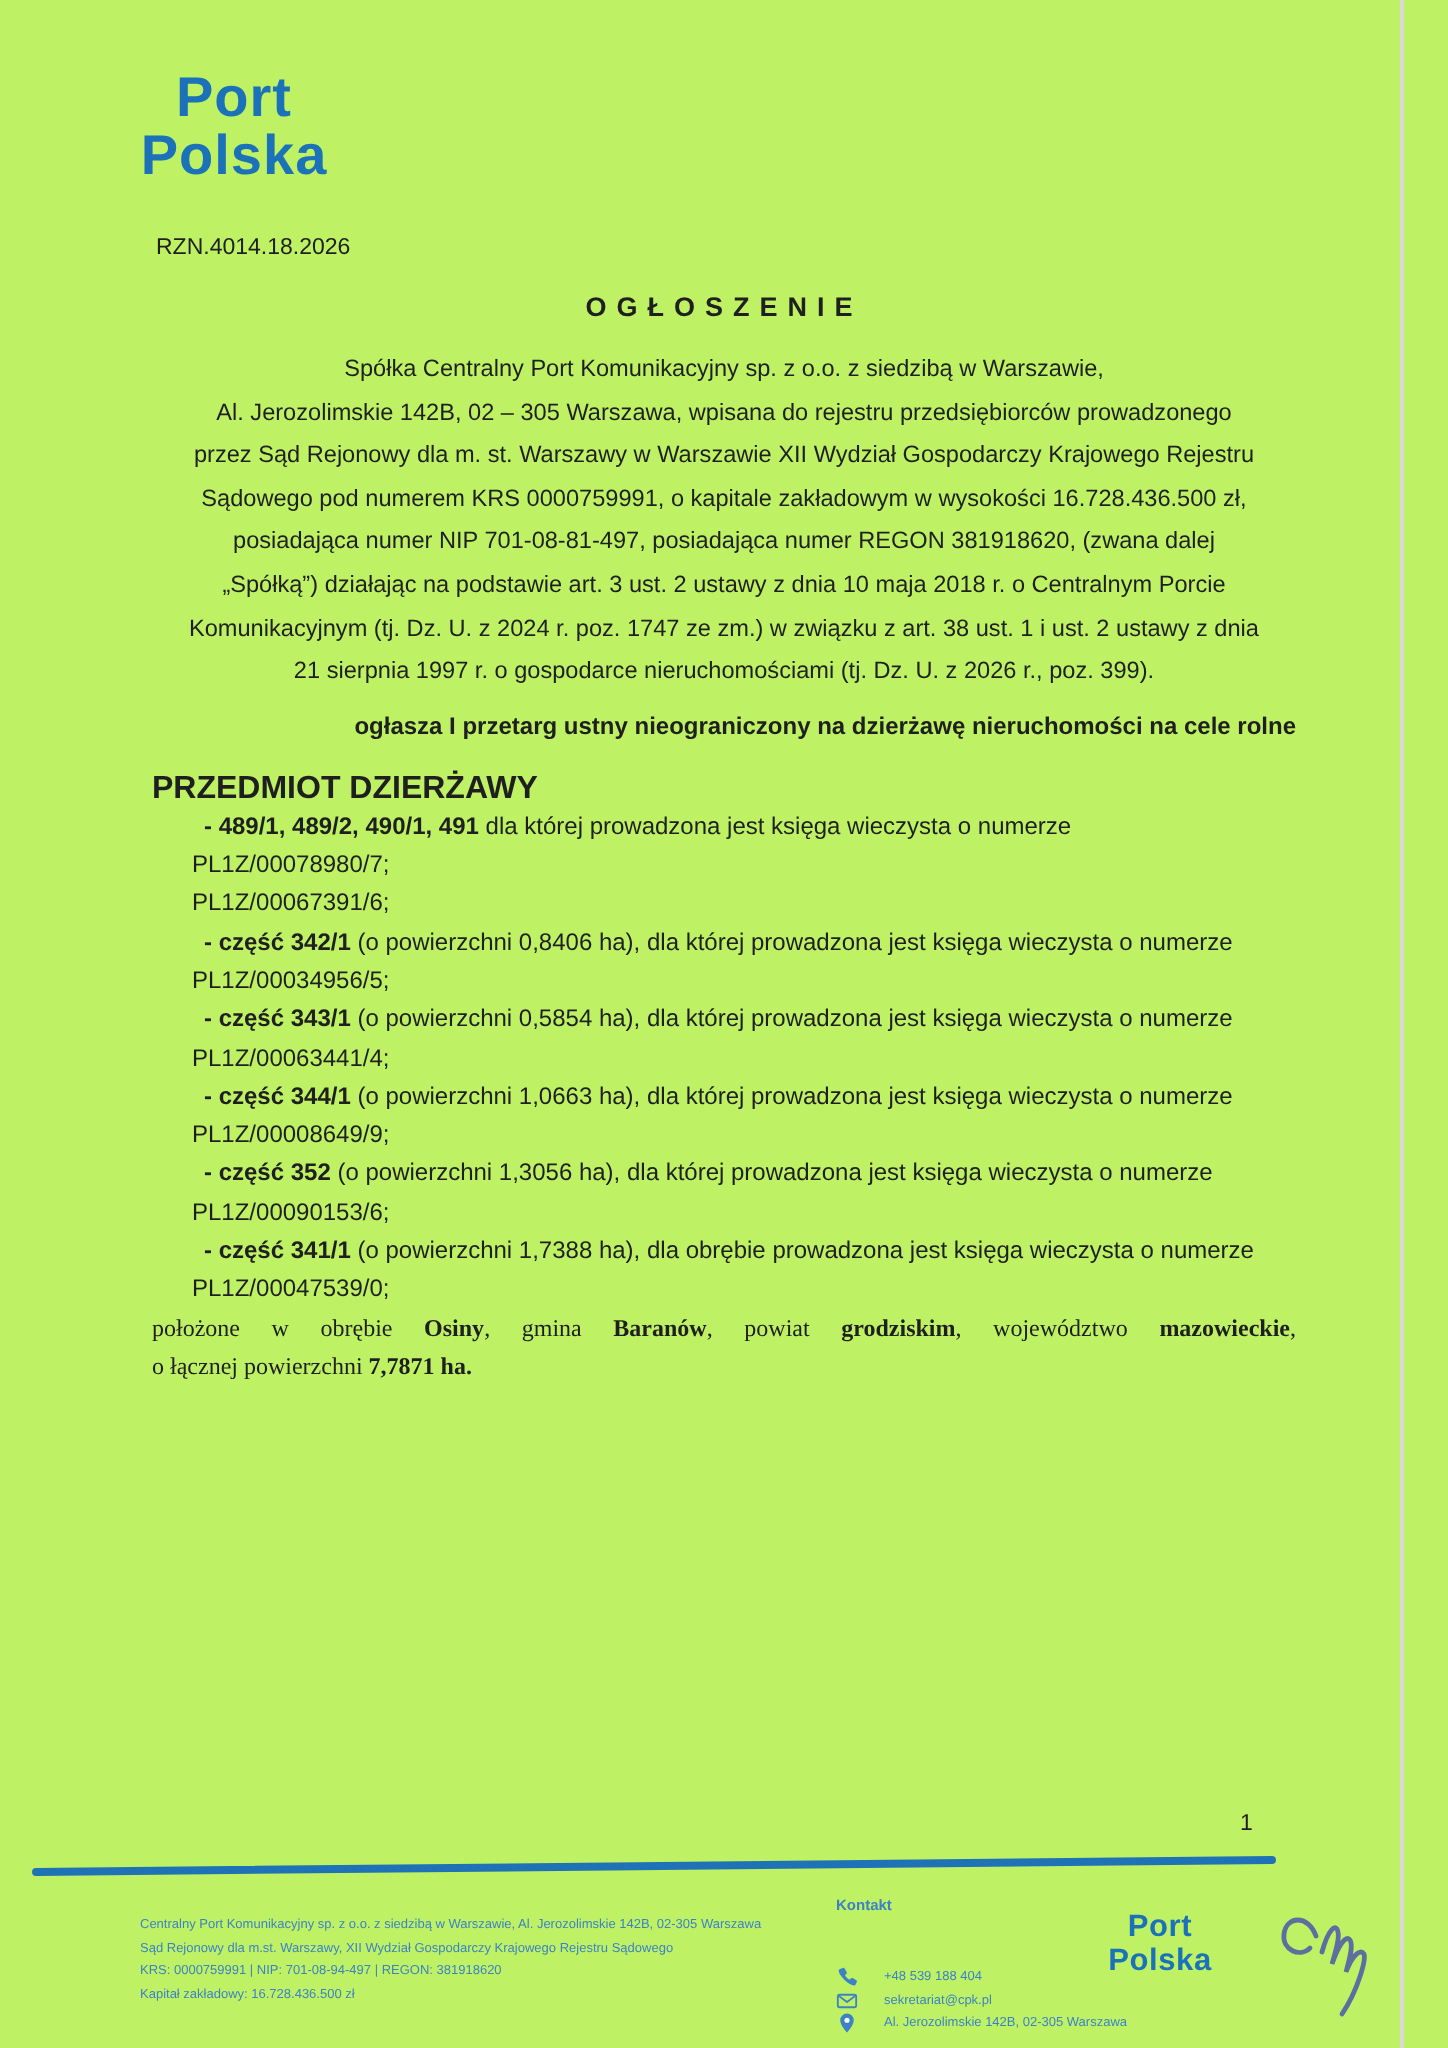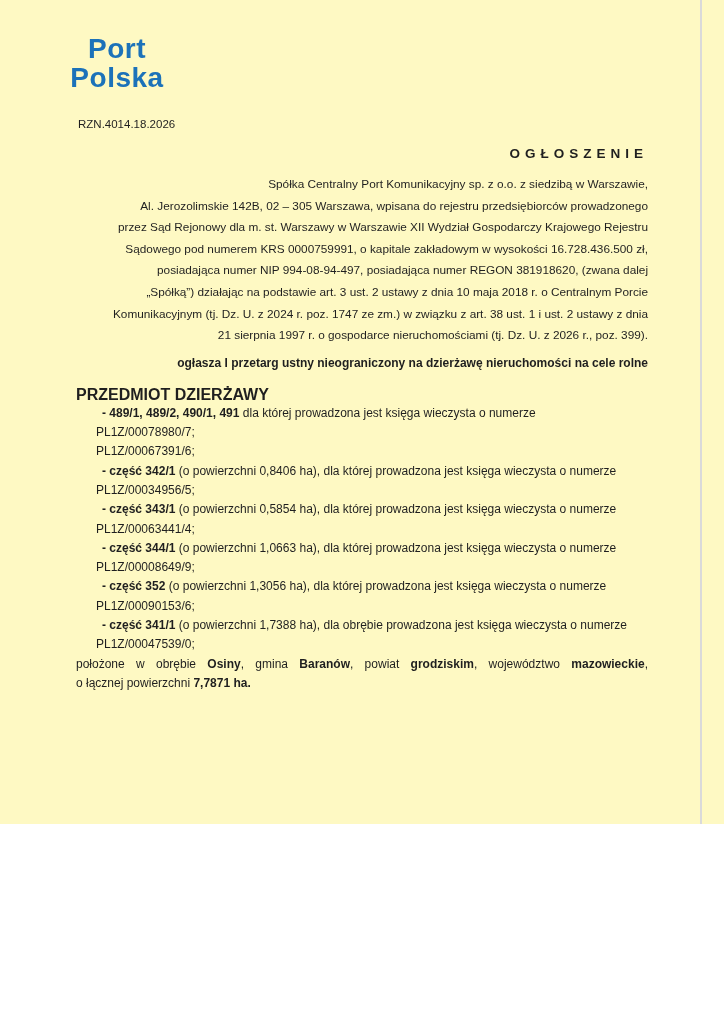--- a/index.html
+++ b/index.html
@@ -1,38 +1,38 @@
 <!DOCTYPE html>
 <html><head>
 <meta charset="utf-8">
 <style>
   html,body{margin:0;padding:0;background:#ffffff;}
   .page{
-    position:relative;width:724px;height:824px;background:#fef9c3;overflow:hidden;
+    position:relative;width:724px;height:1024px;background:#bef264;overflow:hidden;
     font-family:"Liberation Sans","DejaVu Sans",sans-serif;color:#1f1f1f;
   }
   .b{font-weight:bold;}
   
   .header-logo{
     position:absolute;left:58px;top:34px;width:118px;text-align:center;
     font-weight:bold;font-size:28px;line-height:29px;letter-spacing:.5px;color:#1c72b9;
   }
   .ref{position:absolute;left:78px;top:118px;font-size:11.5px;}
   
   .content{position:absolute;left:76px;top:146px;width:572px;}
-  .title{margin:0 0 13px 0;text-align:right;font-size:13.5px;font-weight:bold;letter-spacing:5px;}
-  .intro{font-size:11.8px;line-height:21.6px;text-align:right;}
+  .title{margin:0 0 13px 0;text-align:center;font-size:13.5px;font-weight:bold;letter-spacing:5px;}
+  .intro{font-size:11.8px;line-height:21.6px;text-align:center;}
   .intro div{white-space:nowrap;}
   .announce{margin-top:9px;text-align:right;font-weight:bold;font-size:12px;}
   .heading{margin:16px 0 0 0;font-size:16px;font-weight:bold;}
   .lead{margin-top:13px;font-size:12px;white-space:nowrap;}
   .plots{font-size:12px;line-height:19.3px;}
   .pl1{padding-left:26px;white-space:nowrap;}
   .pl2{padding-left:20px;}
-  .closing{font-size:12px;line-height:19.5px;}
+  .closing{font-size:12px;line-height:19.5px;font-family:Liberation Serif, serif;}
   .just{text-align:justify;text-align-last:justify;}
   
   .pagenum{position:absolute;left:620px;top:906px;font-size:11.5px;}
   .rule{position:absolute;left:16px;top:931px;width:622px;height:3.5px;background:#1f72b5;border-radius:2px;transform:rotate(-0.55deg);}
   .company{position:absolute;left:70px;top:957px;font-size:6.5px;line-height:11.5px;color:#3d83c4;}
   .kontakt{position:absolute;left:418px;top:948px;color:#3d83c4;}
   .k-head{font-size:7.5px;font-weight:bold;margin-bottom:26px;}
   .k-row{display:flex;align-items:center;height:11.5px;font-size:6.5px;}
   .k-row .icn{width:11px;height:11px;margin-right:13px;flex:0 0 auto;}
   .f-logo{
@@ -55,21 +55,21 @@
   <div class="ref">RZN.4014.18.2026</div>
 
   <div class="content">
     <h1 class="title">OGŁOSZENIE</h1>
 
     <div class="intro">
       <div>Spółka Centralny Port Komunikacyjny sp. z o.o. z siedzibą w Warszawie,</div>
       <div>Al. Jerozolimskie 142B, 02 – 305 Warszawa, wpisana do rejestru przedsiębiorców prowadzonego</div>
       <div>przez Sąd Rejonowy dla m. st. Warszawy w Warszawie XII Wydział Gospodarczy Krajowego Rejestru</div>
       <div>Sądowego pod numerem KRS 0000759991, o kapitale zakładowym w wysokości 16.728.436.500 zł,</div>
-      <div>posiadająca numer NIP 994-08-94-497, posiadająca numer REGON 381918620, (zwana dalej</div>
+      <div>posiadająca numer NIP 701-08-81-497, posiadająca numer REGON 381918620, (zwana dalej</div>
       <div>„Spółką”) działając na podstawie art. 3 ust. 2 ustawy z dnia 10 maja 2018 r. o Centralnym Porcie</div>
       <div>Komunikacyjnym (tj. Dz. U. z 2024 r. poz. 1747 ze zm.) w związku z art. 38 ust. 1 i ust. 2 ustawy z dnia</div>
       <div>21 sierpnia 1997 r. o gospodarce nieruchomościami (tj. Dz. U. z 2026 r., poz. 399).</div>
     </div>
 
     <div class="announce">ogłasza I przetarg ustny nieograniczony na dzierżawę nieruchomości na cele rolne</div>
 
     <h2 class="heading">PRZEDMIOT DZIERŻAWY</h2>
 
 

